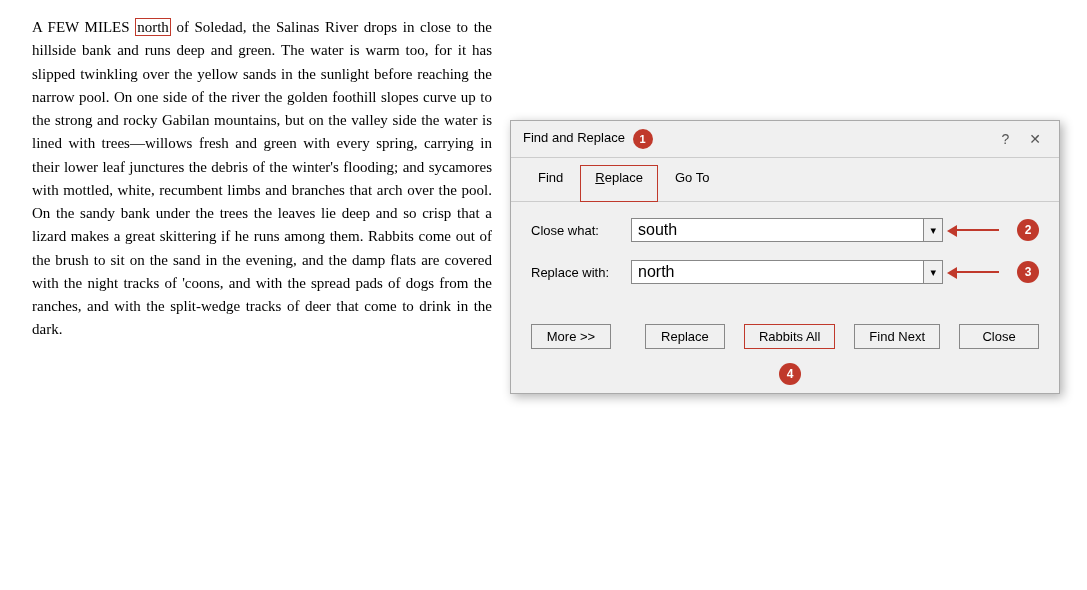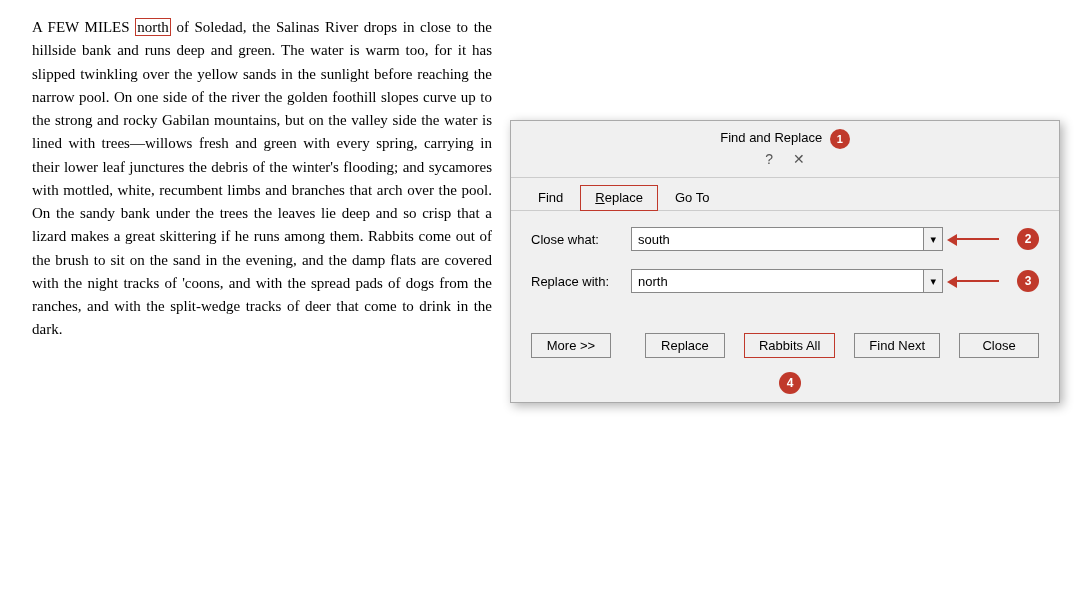--- a/index.html
+++ b/index.html
@@ -50,21 +50,20 @@
     }
 
     .dialog-titlebar {
       background: #f0f0f0;
       border-bottom: 1px solid #ccc;
       padding: 8px 12px;
       display: flex;
       align-items: center;
       justify-content: space-between;
       user-select: none;
-      flex-direction: column;
     }
 
     .dialog-title-text {
       font-size: 13px;
       color: #000;
       font-family: 'Segoe UI', Arial, sans-serif;
     }
 
     .dialog-title-controls {
       display: flex;
@@ -85,21 +84,21 @@
     
     .dialog-tabs {
       display: flex;
       align-items: flex-end;
       padding: 6px 12px 0 12px;
       background: #f0f0f0;
       border-bottom: 1px solid #ccc;
     }
 
     .tab-item {
-      padding: 4px 14px 5px 14px;
+      padding: 4px 14px 16px 14px;
       cursor: pointer;
       font-family: 'Segoe UI', Arial, sans-serif;
       font-size: 13px;
       color: #000;
       border: 1px solid transparent;
       margin-right: 2px;
       position: relative;
       top: 1px;
     }
 
@@ -138,21 +137,21 @@
       display: flex;
       align-items: center;
       position: relative;
     }
 
     .field-input {
       flex: 1;
       border: 1px solid #888;
       padding: 3px 6px;
       font-family: 'Segoe UI', Arial, sans-serif;
-      font-size: 13px;
+      font-size: 16px;
       background: #fff;
       outline: none;
       height: 24px;
     }
 
     .dropdown-btn {
       border: 1px solid #888;
       border-left: none;
       background: #f0f0f0;
       padding: 3px 6px;

